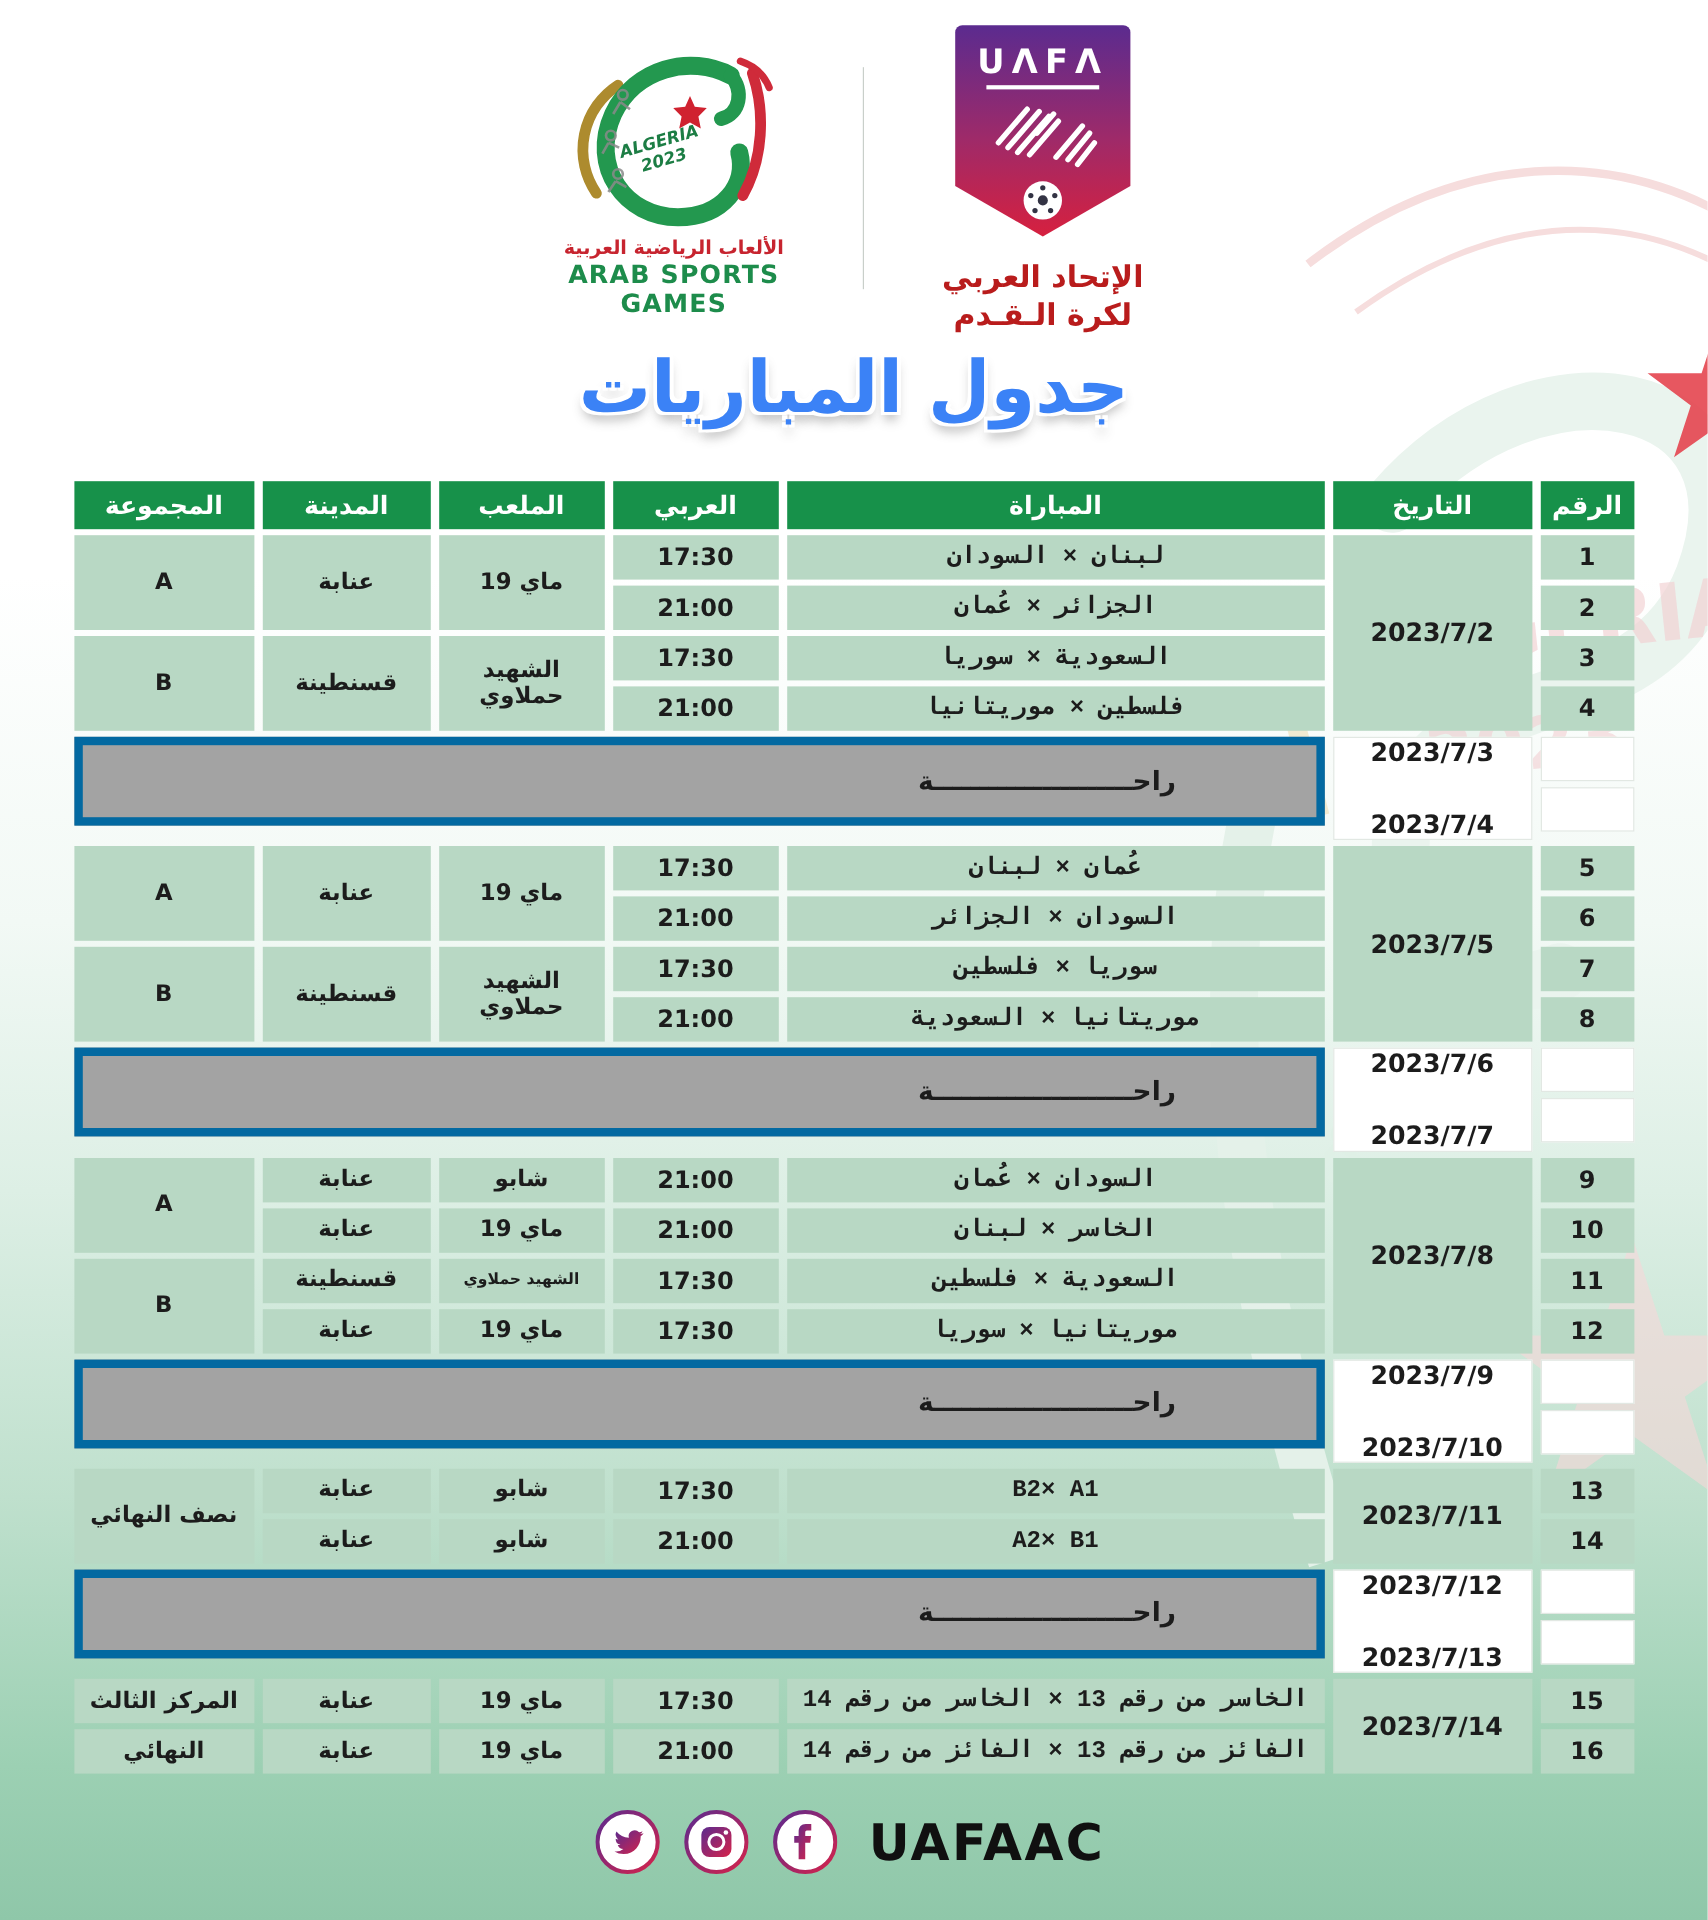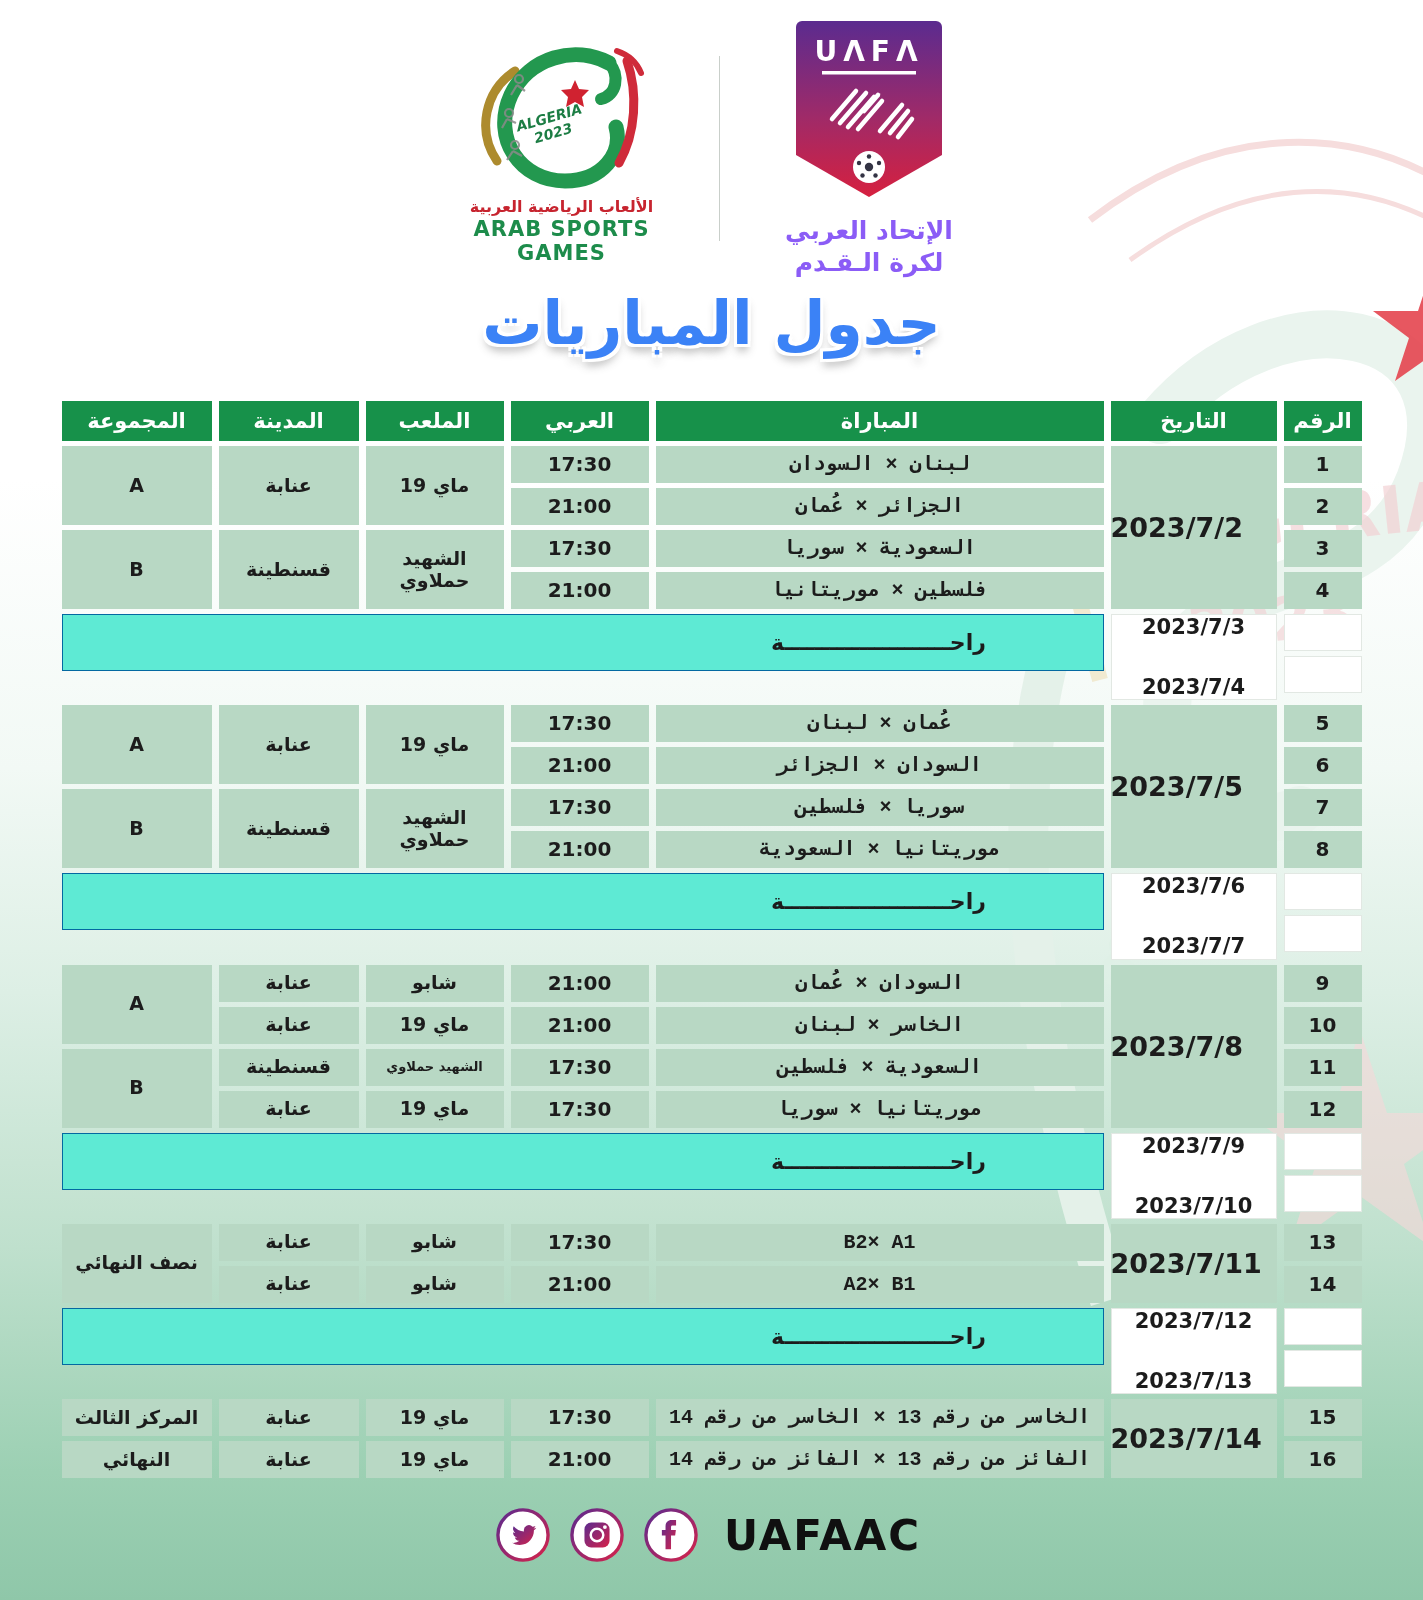--- a/index.html
+++ b/index.html
@@ -11,44 +11,44 @@
   #decor{position:absolute;inset:0;z-index:0;pointer-events:none;}
   #content{position:relative;z-index:1;}
 
   
   .logos{display:flex;align-items:center;justify-content:center;gap:42px;margin-top:46px;height:205px;}
   .logo-games{width:230px;text-align:center;}
   .logo-games .ar{color:#c7242f;font-weight:bold;font-size:16px;margin-top:2px;}
   .logo-games .en{color:#1d8c4b;font-weight:bold;font-size:21px;letter-spacing:1px;margin-top:1px;}
   .logo-divider{width:1px;height:185px;background:#c9cfca;}
   .logo-uafa{width:215px;text-align:center;}
-  .uafa-ar{color:#8b5cf6;font-weight:bold;font-size:25px;line-height:1.25;margin-top:6px;}
+  .uafa-ar{color:#b91c1c;font-weight:bold;font-size:25px;line-height:1.25;margin-top:6px;}
 
   
   .page-title{
     text-align:center;margin-top:34px;font-size:60px;font-weight:bold;color:#3b82f6;
     text-shadow:-3px -3px 0 #fff,3px -3px 0 #fff,-3px 3px 0 #fff,3px 3px 0 #fff,0 7px 9px rgba(60,60,60,.35);
     height:76px;line-height:76px;
   }
 
   
   .tbl{width:1300px;margin:40px auto 0 auto;direction:rtl;display:flex;flex-direction:column;gap:5px;}
   .hrow{display:flex;gap:7px;height:40px;}
   .hcell{background:#17914a;color:#fff;font-weight:bold;font-size:21px;display:flex;align-items:center;justify-content:center;}
   .block{display:flex;gap:7px;}
   .col{display:flex;flex-direction:column;gap:5px;}
   .w-num{width:78px;}.w-date{width:166px;}.w-match{width:448px;}.w-time{width:138px;}
   .w-stadium{width:138px;}.w-city{width:140px;}.w-group{width:150px;}
   .cell{background:#b8d8c4;color:#1c1c1c;font-weight:bold;display:flex;align-items:center;justify-content:center;text-align:center;line-height:1.15;}
   .cell.white{background:#ffffff;border:1px solid #e2e8e3;box-sizing:border-box;}
   .h1{height:37px;}.h2{height:79px;}.grow{flex:1;}
-  .f-num{font-size:20px;}.f-date{font-size:27px;justify-content:flex-end;}.f-match{font-size:20px;font-family:Liberation Mono, monospace;}
+  .f-num{font-size:20px;}.f-date{font-size:21px;}.f-match{font-size:20px;font-family:Liberation Mono, monospace;}
   .f-time{font-size:20px;}.f-ar{font-size:19px;}
   .sm bdi{font-size:13px;}
-  .rest-main{flex:1;background:#5eead4;border:1px solid #0369a1;box-sizing:border-box;display:flex;height:57px;}
+  .rest-main{flex:1;background:#a3a3a3;border:7px solid #0369a1;box-sizing:border-box;display:flex;height:74px;}
   .rest-area{width:448px;display:flex;align-items:center;justify-content:center;}
   .rest-label{font-size:22px;font-weight:bold;color:#1c1c1c;}
   .rest-dates{flex-direction:column;justify-content:space-evenly;align-items:center;gap:36px;}
   .rest-date{font-size:21px;font-weight:bold;}
 
   
   .footer{display:flex;align-items:center;justify-content:center;gap:20px;margin-top:30px;}
   .soc{width:54px;height:54px;display:block;}
   .handle{font-size:42px;font-weight:bold;color:#101010;letter-spacing:2px;margin-right:6px;margin-left:6px;}
 </style>

